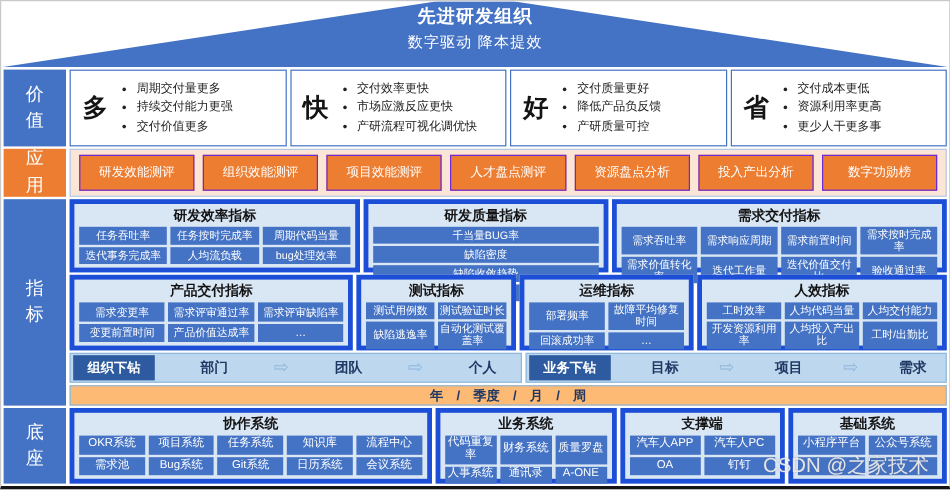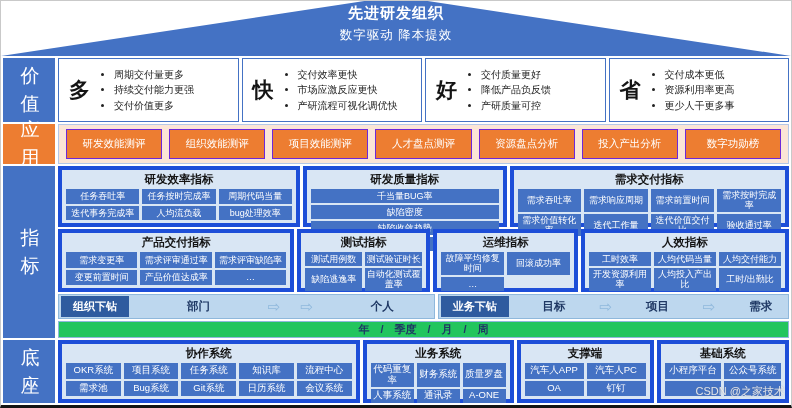--- a/index.html
+++ b/index.html
@@ -6,21 +6,21 @@
   body { background:#fff; font-family:"Liberation Sans","DejaVu Sans",sans-serif; }
   .page { position:relative; width:792px; height:408px; background:#fff;
           border:1px solid #c9c9c9; border-bottom:3px solid #141414; overflow:hidden; }
   .roof { height:55px; background:#4472C4; color:#fff; text-align:center;
           clip-path:polygon(46% 0, 54% 0, 100% 100%, 0 100%); }
   .roof-title { padding-top:3px; font-size:15px; font-weight:bold; letter-spacing:1px; }
   .roof-subtitle { margin-top:4px; font-size:12.5px; letter-spacing:1px; }
   .content { display:flex; flex-direction:column; gap:2px; padding:2px; height:349px; }
   .band { display:flex; gap:3px; }
   .rowlabel { width:52px; background:#4472C4; color:#fff; display:flex;
-              align-items:center; justify-content:center; font-size:19px; flex:none; }
+              align-items:center; justify-content:center; font-size:15px; flex:none; }
   .rowlabel span { display:block; width:17px; word-break:break-all; text-align:center; line-height:1.45; }
   .rowlabel.orange { background:#ED7D31; }
   
   .band-value { height:64px; }
   .vbox { flex:1; background:#fff; border:1.5px solid #4472C4; display:flex;
           align-items:center; padding:2px 4px 2px 10px; }
   .vkey { font-size:21px; font-weight:bold; color:#141414; margin-right:8px; }
   .vlist { list-style:disc; padding-left:16px; }
   .vlist li { font-size:10px; color:#222; line-height:1.55; }
   
@@ -38,27 +38,27 @@
   .msec-title { text-align:center; font-size:11.5px; font-weight:bold; color:#141414; padding:1px 0 2px; }
   .mgrid { display:grid; gap:2px 3px; flex:1; padding:0 1px 2px; }
   .mcell { background:#4472C4; color:#fff; font-size:9px; text-align:center;
            display:flex; align-items:center; justify-content:center;
            line-height:1.15; padding:1px 1px; min-height:14px; }
   .drill { background:#BDD7EE; border:1px solid #8FB8DC; display:flex; align-items:center; padding:2px; gap:20px; }
   .drill-label { background:#2E5B9F; color:#fff; font-weight:bold; font-size:11px;
                  padding:3px 12px; white-space:nowrap; }
   .drill-step { flex:1; text-align:center; font-size:11.5px; font-weight:bold; color:#1F3864; }
   .arrow { color:#8FB8DC; font-size:15px; line-height:1; }
-  .timebar { flex:1; background:#22c55e; border:1px solid #8FB8DC; text-align:center;
+  .timebar { flex:1; background:#fdba74; border:1px solid #8FB8DC; text-align:center;
              font-size:11px; font-weight:bold; color:#1F3864; display:flex;
              align-items:center; justify-content:center; }
   
   .band-base { height:63px;border-radius:25px; }
   .bcell { font-size:9.5px; }
-  .watermark { position:absolute; right:6px; bottom:6px; font-size:11px;
+  .watermark { position:absolute; right:17px; bottom:6px; font-size:17px;
                color:rgba(238,238,238,0.92); text-shadow:0 0 2px rgba(110,110,110,0.45);
                z-index:5; pointer-events:none; }
 </style>
 </head>
 <body>
 
 <div class="page">
 
   <div class="roof">
     <div class="roof-title">先进研发组织</div>
@@ -179,20 +179,21 @@
             <div class="mgrid" style="grid-template-columns:repeat(2,1fr)">
               <div class="mcell">测试用例数</div>
               <div class="mcell">测试验证时长</div>
               <div class="mcell">缺陷逃逸率</div>
               <div class="mcell">自动化测试覆盖率</div>
             </div>
           </div>
           <div class="msec" style="flex:143">
             <div class="msec-title">运维指标</div>
             <div class="mgrid" style="grid-template-columns:repeat(2,1fr)">
+              <div class="mcell">部署频率</div>
               <div class="mcell">故障平均修复时间</div>
               <div class="mcell">回滚成功率</div>
               <div class="mcell">…</div>
             </div>
           </div>
           <div class="msec" style="flex:212">
             <div class="msec-title">人效指标</div>
             <div class="mgrid" style="grid-template-columns:repeat(3,1fr)">
               <div class="mcell">工时效率</div>
               <div class="mcell">人均代码当量</div>
@@ -202,20 +203,21 @@
               <div class="mcell">工时/出勤比</div>
             </div>
           </div>
         </div>
 
         <div class="mrow mrow3">
           <div class="drill" style="flex:378">
             <div class="drill-label">组织下钻</div>
             <div class="drill-step">部门</div>
             <span class="arrow">⇨</span>
+            <div class="drill-step">团队</div>
             <span class="arrow">⇨</span>
             <div class="drill-step">个人</div>
           </div>
           <div class="drill" style="flex:352">
             <div class="drill-label">业务下钻</div>
             <div class="drill-step">目标</div>
             <span class="arrow">⇨</span>
             <div class="drill-step">项目</div>
             <span class="arrow">⇨</span>
             <div class="drill-step">需求</div>

